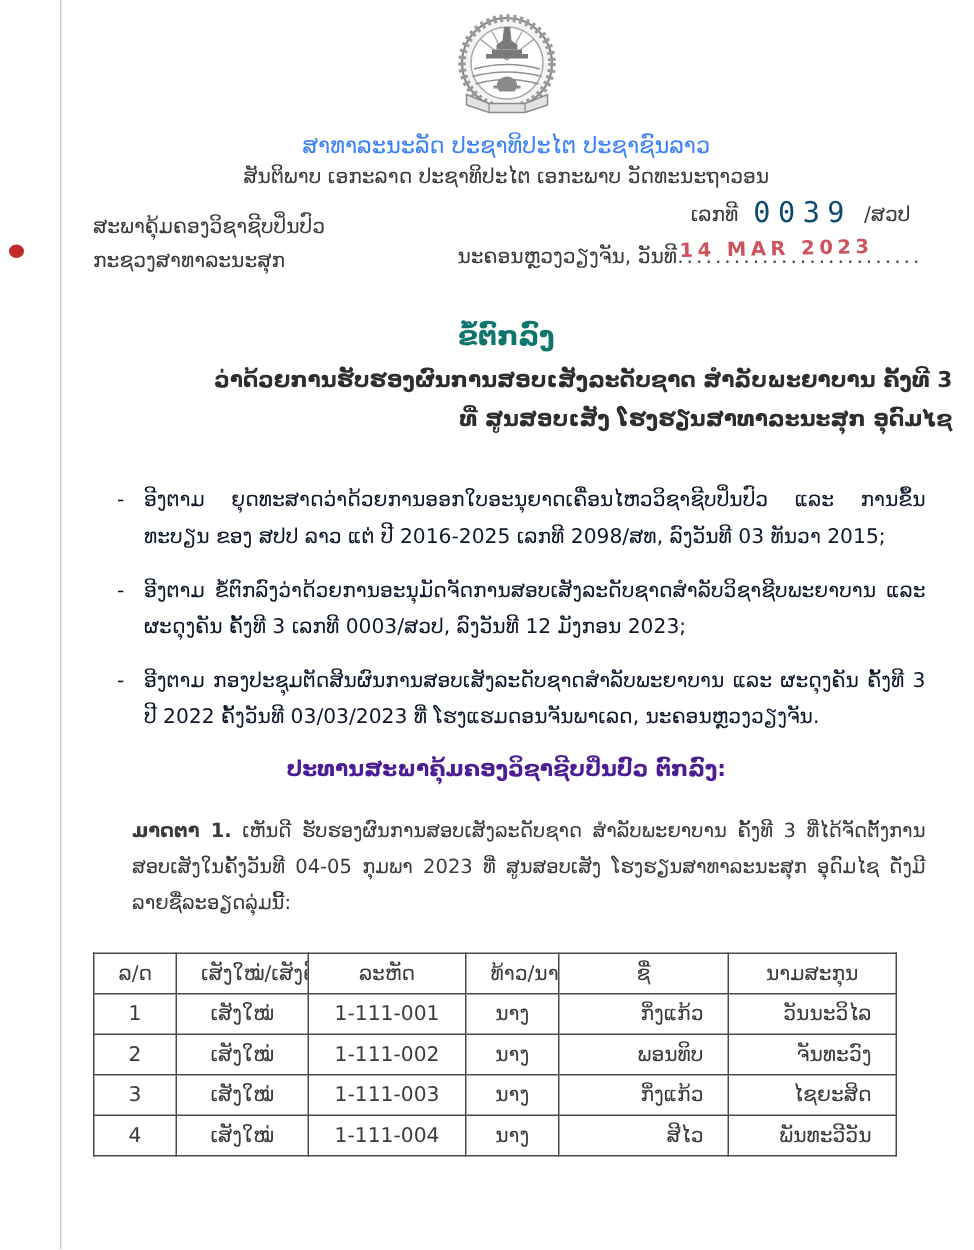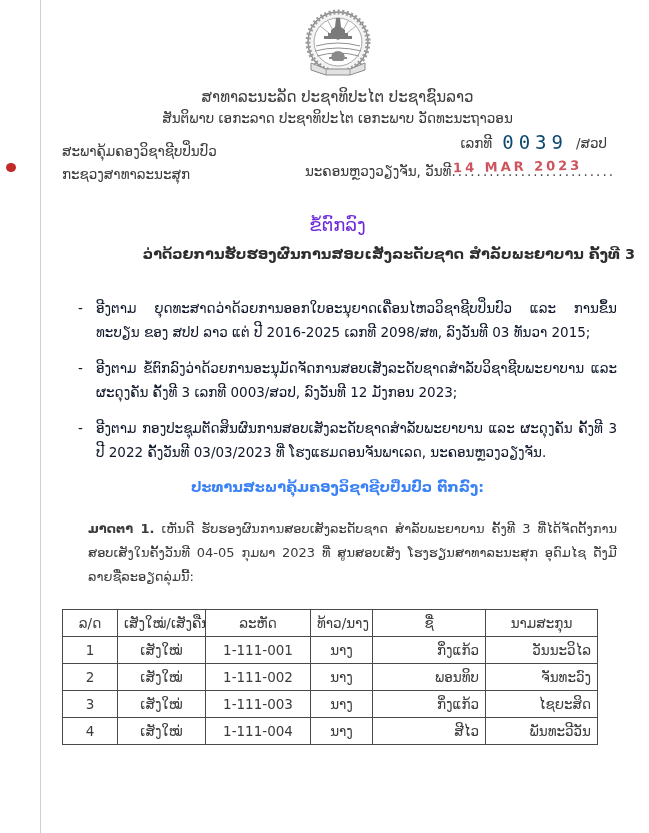--- a/index.html
+++ b/index.html
@@ -9,62 +9,62 @@
     background:#ffffff;
     font-family:"DejaVu Sans",sans-serif;
     color:#333;
     overflow:hidden;
   }
   .scan-line{position:absolute;left:40px;top:0;width:1px;height:100%;background:#cfcfcf;}
   .red-dot{position:absolute;left:6px;top:163px;width:10px;height:9px;border-radius:50%;background:#c22a2a;}
   .content{position:relative;margin-left:40px;width:595px;}
 
   .emblem-wrap{text-align:center;padding-top:8px;height:72px;}
-  .head-line1{text-align:center;font-size:15px;margin-top:8px;color:#404040;}
+  .head-line1{text-align:center;font-size:15px;margin-top:8px;color:#3b82f6;}
   .head-line2{text-align:center;font-size:13.5px;margin-top:4px;color:#3b3b3b;}
 
   .issuer{margin:14px 0 0 22px;font-size:13.5px;line-height:1.7;color:#3b3b3b;}
 
   .ref-line{position:absolute;top:130px;right:28px;font-size:13.5px;color:#3b3b3b;white-space:nowrap;}
   .ref-number{
     display:inline-block;
     font-family:"DejaVu Sans Mono",monospace;
     color:#0c4a6e;font-size:19px;letter-spacing:5px;
     margin:0 8px 0 10px;transform:translateY(1px);
   }
   .date-line{position:absolute;top:163px;right:20px;font-size:13.5px;color:#3b3b3b;white-space:nowrap;}
   .dots-wrap{position:relative;display:inline-block;}
   .dots{letter-spacing:2px;color:#4a4a4a;}
   .date-stamp{
     position:absolute;left:2px;top:-4px;
     color:#c8414e;font-size:13px;letter-spacing:3px;white-space:nowrap;
     transform:rotate(-1.2deg);font-weight:bold;opacity:.9;
   }
 
-  .title-main{text-align:center;font-size:18px;font-weight:normal;margin-top:28px;color:#6d28d9;}
+  .title-main{text-align:center;font-size:18px;font-weight:bold;margin-top:28px;color:#0f766e;}
   .title-sub{text-align:right;font-size:14.5px;font-weight:bold;margin-top:9px;color:#2e2e2e;line-height:1.5;}
 
   .citations{margin:30px 18px 0 38px;padding:0;list-style:none;}
   .citations li{
     position:relative;padding-left:18px;margin-bottom:11px;
     font-size:13.5px;line-height:1.82;text-align:justify;color:#0f172a;
   }
   .citations li::before{content:"-";position:absolute;left:0;top:0;}
 
-  .decision-heading{text-align:center;font-size:14.5px;font-weight:bold;margin-top:14px;color:#3b82f6;}
+  .decision-heading{text-align:center;font-size:14.5px;font-weight:bold;margin-top:14px;color:#4c1d95;}
 
   .article{margin:22px 18px 0 48px;font-size:13px;line-height:1.85;text-align:justify;color:#3b3b3b;}
   .article .art-label{font-weight:bold;}
 
   table.results{
     border-collapse:collapse;margin:20px 0 0 22px;
     font-size:13.5px;color:#3b3b3b;table-layout:fixed;width:535px;
   }
   table.results th,table.results td{
-    border:1px solid #4a4a4a;padding:3px 6px;height:20px;
+    border:1px solid #4a4a4a;padding:3px 16px;height:20px;
     overflow:hidden;white-space:nowrap;margin-top:44px;
   }
   table.results th{font-weight:normal;text-align:center;}
   td.c{text-align:center;}
   td.l{text-align:right;padding-left:10px;}
 </style>
 </head>
 <body>
 
 <div class="page">
@@ -118,20 +118,21 @@
     <div class="ref-line">
       <span>ເລກທີ</span><span class="ref-number">0039</span><span>/ສວປ</span>
     </div>
 
     <div class="date-line">
       <span>ນະຄອນຫຼວງວຽງຈັນ, ວັນທີ</span><span class="dots-wrap"><span class="dots">..........................</span><span class="date-stamp">14 MAR 2023</span></span>
     </div>
 
     <div class="title-main">ຂໍ້ຕົກລົງ</div>
     <div class="title-sub">ວ່າດ້ວຍການຮັບຮອງຜົນການສອບເສັງລະດັບຊາດ ສຳລັບພະຍາບານ ຄັ້ງທີ 3</div>
+    <div class="title-sub" style="margin-top:4px;">ທີ່ ສູນສອບເສັງ ໂຮງຮຽນສາທາລະນະສຸກ ອຸດົມໄຊ</div>
 
     <ul class="citations">
       <li>ອີງຕາມ ຍຸດທະສາດວ່າດ້ວຍການອອກໃບອະນຸຍາດເຄື່ອນໄຫວວິຊາຊີບປິ່ນປົວ ແລະ ການຂຶ້ນທະບຽນ ຂອງ ສປປ ລາວ ແຕ່ ປີ 2016-2025 ເລກທີ 2098/ສທ, ລົງວັນທີ 03 ທັນວາ 2015;</li>
       <li>ອີງຕາມ ຂໍ້ຕົກລົງວ່າດ້ວຍການອະນຸມັດຈັດການສອບເສັງລະດັບຊາດສຳລັບວິຊາຊີບພະຍາບານ ແລະ ຜະດຸງຄັນ ຄັ້ງທີ 3 ເລກທີ 0003/ສວປ, ລົງວັນທີ 12 ມັງກອນ 2023;</li>
       <li>ອີງຕາມ ກອງປະຊຸມຕັດສິນຜົນການສອບເສັງລະດັບຊາດສຳລັບພະຍາບານ ແລະ ຜະດຸງຄັນ ຄັ້ງທີ 3 ປີ 2022 ຄັ້ງວັນທີ 03/03/2023 ທີ່ ໂຮງແຮມດອນຈັນພາເລດ, ນະຄອນຫຼວງວຽງຈັນ.</li>
     </ul>
 
     <div class="decision-heading">ປະທານສະພາຄຸ້ມຄອງວິຊາຊີບປິ່ນປົວ ຕົກລົງ:</div>
 
     <div class="article"><span class="art-label">ມາດຕາ 1.</span><span> ເຫັນດີ ຮັບຮອງຜົນການສອບເສັງລະດັບຊາດ ສຳລັບພະຍາບານ ຄັ້ງທີ 3 ທີ່ໄດ້ຈັດຕັ້ງການສອບເສັງໃນຄັ້ງວັນທີ 04-05 ກຸມພາ 2023 ທີ່ ສູນສອບເສັງ ໂຮງຮຽນສາທາລະນະສຸກ ອຸດົມໄຊ ດັ່ງມີລາຍຊື່ລະອຽດລຸ່ມນີ້:</span></div>

